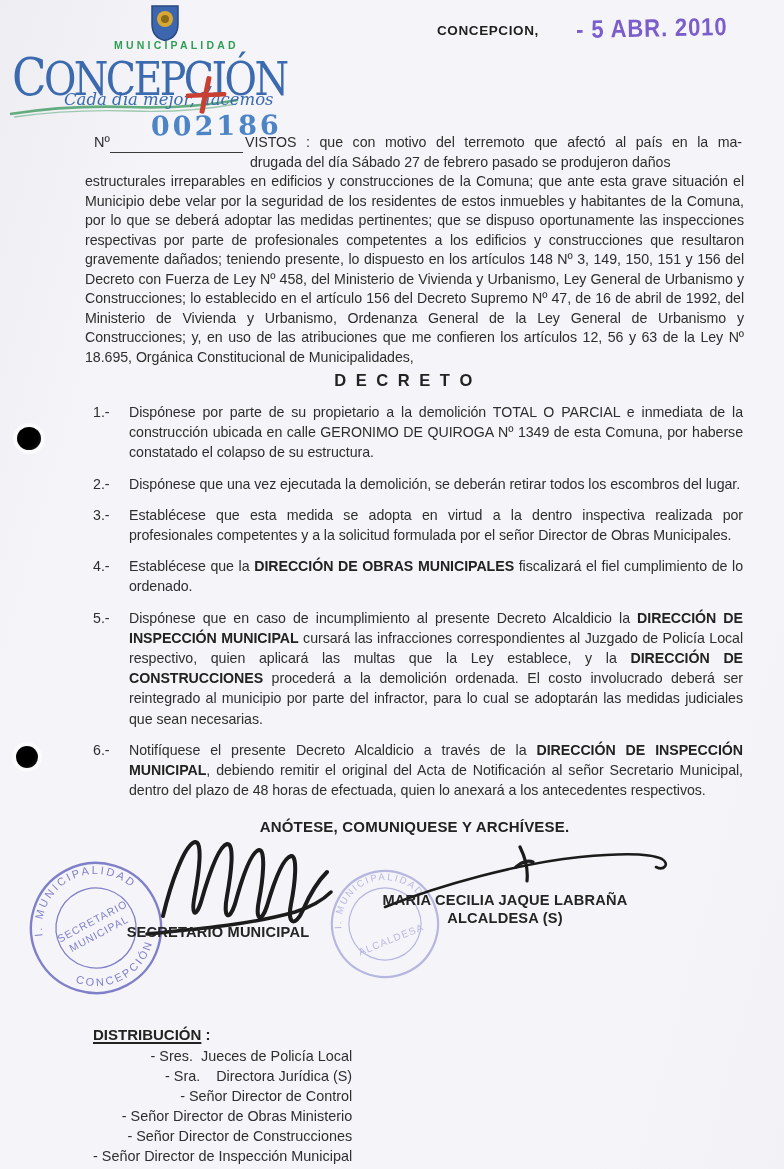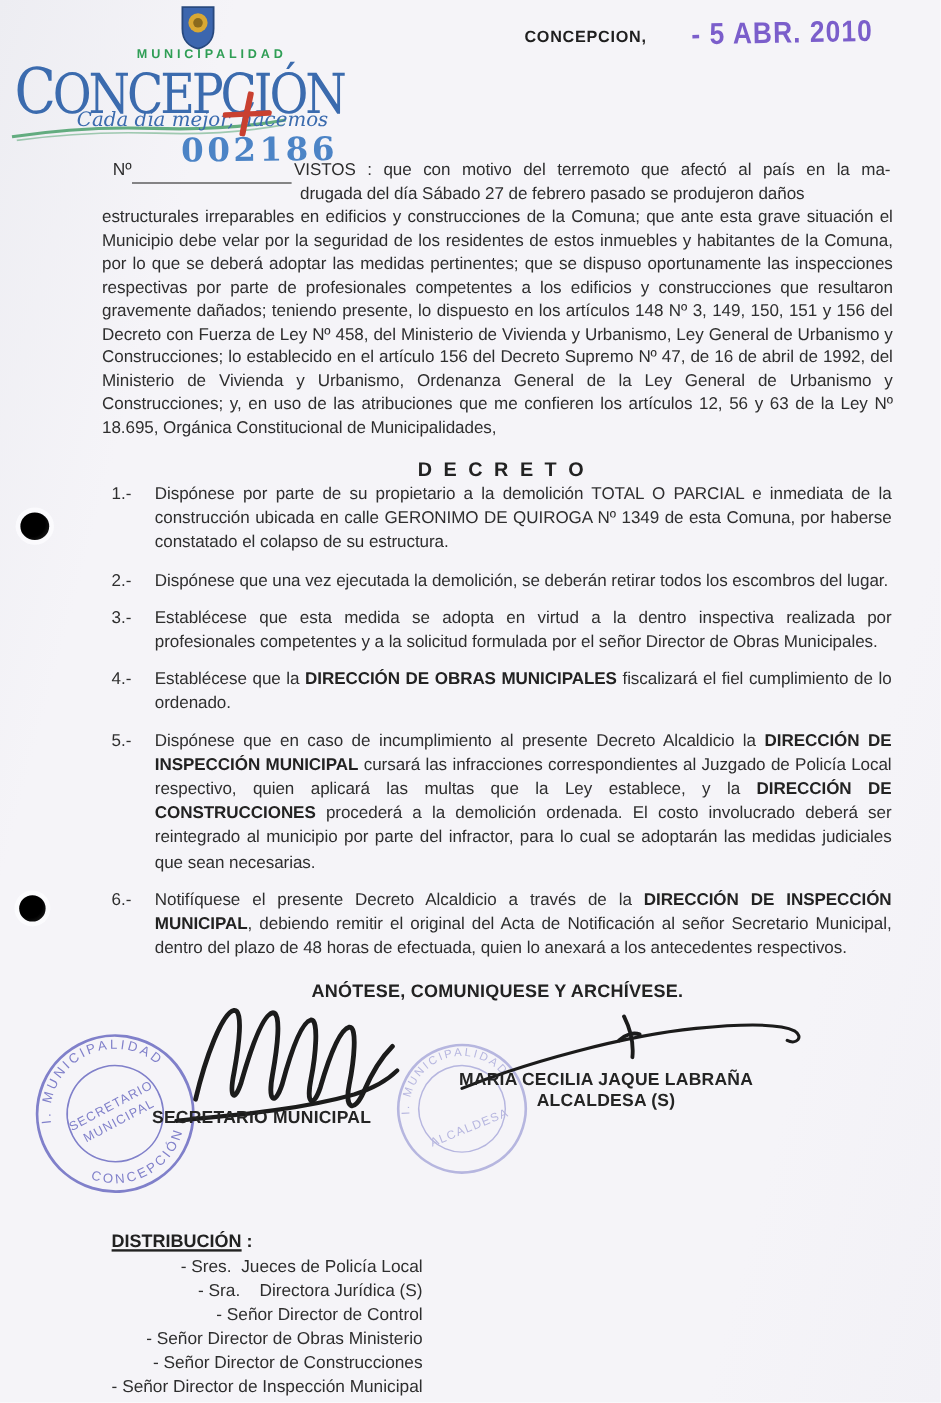--- a/index.html
+++ b/index.html
@@ -80,21 +80,21 @@
   <div class="abs date-stamp" style="left:576px;top:15px;">- 5 ABR. 2010</div>
 
   <div class="abs num-label" style="left:94px;top:134px;">Nº</div>
   <div class="abs num-underline" style="left:110px;top:151px;width:133px;"></div>
   <div class="abs num-stamp" style="left:151px;top:110px;">002186</div>
 
   <div class="abs bodytxt just-force" style="left:245px;top:133px;width:497px;">VISTOS : que con motivo del terremoto que afectó al país en la ma-</div>
   <div class="abs bodytxt" style="left:250px;top:153px;width:497px;">drugada del día Sábado 27 de febrero pasado se produjeron daños</div>
   <div class="abs bodytxt just" style="left:85px;top:172px;width:659px;">estructurales irreparables en edificios y construcciones de la Comuna; que ante esta grave situación el Municipio debe velar por la seguridad de los residentes de estos inmuebles y habitantes de la Comuna, por lo que se deberá adoptar las medidas pertinentes; que se dispuso oportunamente las inspecciones respectivas por parte de profesionales competentes a los edificios y construcciones que resultaron gravemente dañados; teniendo presente, lo dispuesto en los artículos 148 Nº 3, 149, 150, 151 y 156 del Decreto con Fuerza de Ley Nº 458, del Ministerio de Vivienda y Urbanismo, Ley General de Urbanismo y Construcciones; lo establecido en el artículo 156 del Decreto Supremo  Nº 47, de 16 de abril de 1992, del Ministerio de Vivienda y Urbanismo, Ordenanza General de la Ley General de Urbanismo y Construcciones; y, en uso de las atribuciones que me confieren los artículos 12, 56 y 63 de la Ley Nº 18.695, Orgánica Constitucional de Municipalidades,</div>
 
-  <div class="abs decreto-title" style="left:89px;top:371px;width:659px;margin-top:12px;">D E C R E T O</div>
+  <div class="abs decreto-title" style="left:75px;top:371px;width:659px;">D E C R E T O</div>
 
   <div class="abs" style="left:93px;top:402px;width:650px;">
       <div class="decree-item">
         <div class="item-num">1.-</div>
         <div class="item-body"><span>Dispónese por parte de su propietario a la demolición TOTAL O PARCIAL e inmediata de la construcción ubicada en calle GERONIMO DE QUIROGA Nº 1349 de esta Comuna, por haberse constatado el colapso de su estructura.</span></div>
       </div>
       <div class="decree-item">
         <div class="item-num">2.-</div>
         <div class="item-body"><span>Dispónese que una vez ejecutada la demolición, se deberán retirar todos los escombros del lugar.</span></div>
       </div>

